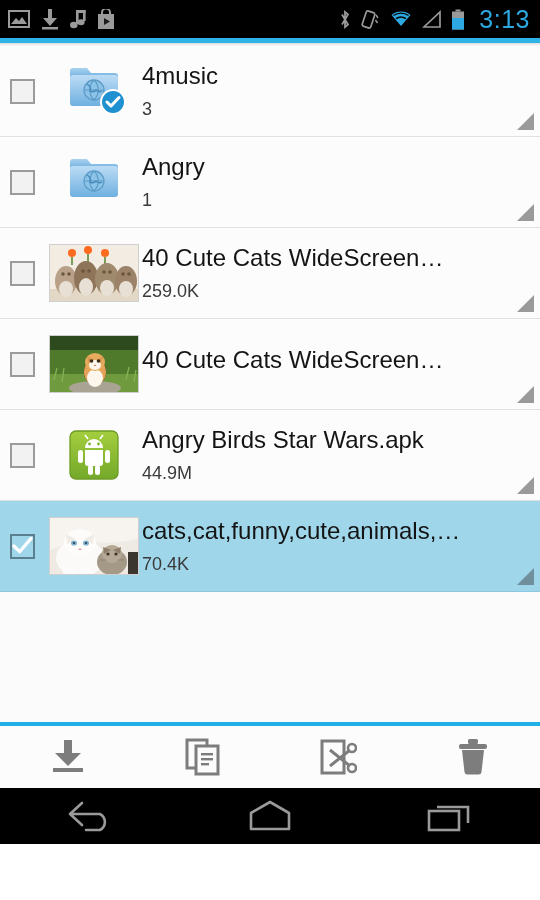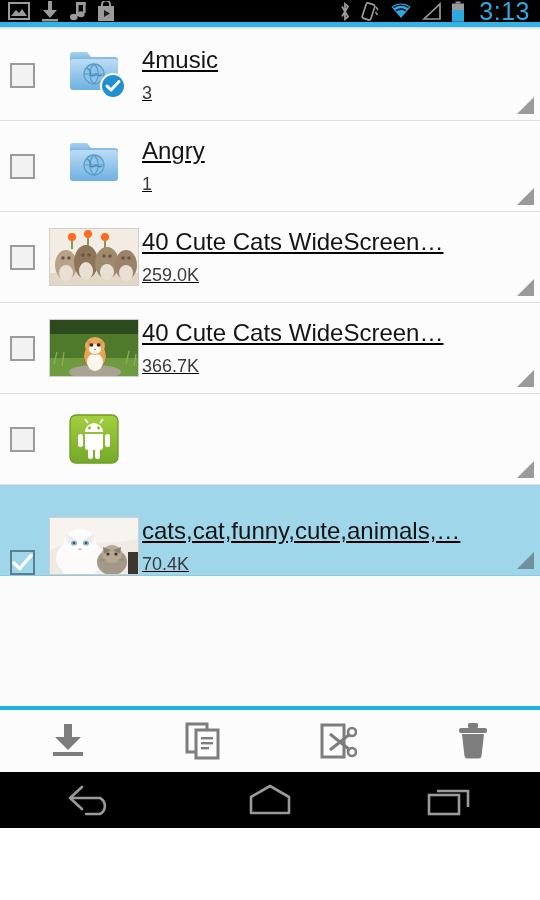--- a/index.html
+++ b/index.html
@@ -7,21 +7,21 @@
   body {
     font-family:"Liberation Sans", sans-serif;
     background:#fff;
     overflow:hidden;
     -webkit-font-smoothing:antialiased;
   }
   #screen { position:relative; width:540px; height:900px; background:#fff; }
 
   
   .statusbar {
-    height:22px; background:#000; display:flex; align-items:center;
+    height:38px; background:#000; display:flex; align-items:center;
     padding:0 10px 0 8px;
   }
   .sb-left { display:flex; align-items:center; gap:11px; }
   .sb-right { margin-left:auto; display:flex; align-items:center; gap:9px; }
   .sb-icon { display:block; }
   .sb-clock {
     color:#2ea8e0; font-size:25px; letter-spacing:.5px; margin-left:5px;
     font-family:"Liberation Sans", sans-serif;
   }
 
@@ -33,23 +33,23 @@
   .ab-check { width:62px; display:flex; justify-content:center; align-items:center; }
   .ab-divider { width:1px; height:32px; background:#d8d8d8; }
   .ab-title { font-size:24px; color:#1a1a1a; margin-left:22px; font-weight:400; }
   .ab-underline { height:5px; background:#2eb4e6; }
   .ab-underline-shadow { height:3px; background:linear-gradient(#dcdcdc,#fbfbfb); }
 
   
   .list { background:#fbfbfb; }
   .row {
     position:relative; height:91px; display:flex; align-items:center;
-    border-bottom:1px solid #e0e0e0; background:#fcfcfc;text-decoration:underline;
-  }
-  .row.selected { background:#9fd6ea; border-bottom:1px solid #8cc9e0;align-items:flex-end; }
+    border-bottom:1px solid #e0e0e0; background:#fcfcfc;
+  }
+  .row.selected { background:#9fd6ea; border-bottom:1px solid #8cc9e0; }
 
   .cb-wrap { width:45px; display:flex; justify-content:center; align-items:center; flex:0 0 45px; }
   .checkbox {
     width:25px; height:25px; border:2px solid #9b9b9b; background:#f2f2f2;
     display:flex; align-items:center; justify-content:center;
   }
   .row.selected .checkbox { border-color:#5a7f8e; background:#9fd6ea; }
 
   .thumb-wrap {
     width:97px; flex:0 0 97px; display:flex; align-items:center; justify-content:center;
@@ -295,21 +295,20 @@
             <path d="M53 20 l-2 8 l-6 -3 Z" fill="#d6954a"></path>
             <ellipse cx="45" cy="29" rx="6" ry="5" fill="#fdf6ec"></ellipse>
             <circle cx="41.5" cy="25" r="1.8" fill="#3a2a16"></circle>
             <circle cx="48.5" cy="25" r="1.8" fill="#3a2a16"></circle>
             <path d="M45 28.5 l-1.4 1.6 h2.8 Z" fill="#c4725a"></path>
           </svg>
         </div>
       </div>
       <div class="meta">
         <div class="fname">40 Cute Cats WideScreen…</div>
-        <div class="fsize">366.7K</div>
       </div>
       <div class="corner"></div>
     </div>
 
     <div class="row">
       <div class="cb-wrap">
         <div class="checkbox"></div>
       </div>
       <div class="thumb-wrap">
         <div class="thumb-icon">
@@ -327,20 +326,24 @@
               <rect x="11" y="22" width="5" height="13" rx="2.5"></rect>
               <rect x="38" y="22" width="5" height="13" rx="2.5"></rect>
               <rect x="21" y="37" width="5" height="10" rx="2.5"></rect>
               <rect x="28" y="37" width="5" height="10" rx="2.5"></rect>
               <path d="M21 11 l-3 -4 M33 11 l3 -4" stroke="#fff" stroke-width="1.6" fill="none"></path>
             </g>
             <circle cx="22.5" cy="16" r="1.4" fill="#7fb22f"></circle>
             <circle cx="31.5" cy="16" r="1.4" fill="#7fb22f"></circle>
           </svg>
         </div>
+      </div>
+      <div class="meta">
+        <div class="fname">Angry Birds Star Wars.apk</div>
+        <div class="fsize">44.9M</div>
       </div>
       <div class="corner"></div>
     </div>
 
     <div class="row selected">
       <div class="cb-wrap">
         <div class="checkbox">
           <svg width="22" height="18" viewBox="0 0 22 18">
             <path d="M2 9 L8 15 L20 1" fill="none" stroke="#fff" stroke-width="3.4" stroke-linecap="round" stroke-linejoin="round"></path>
           </svg>

